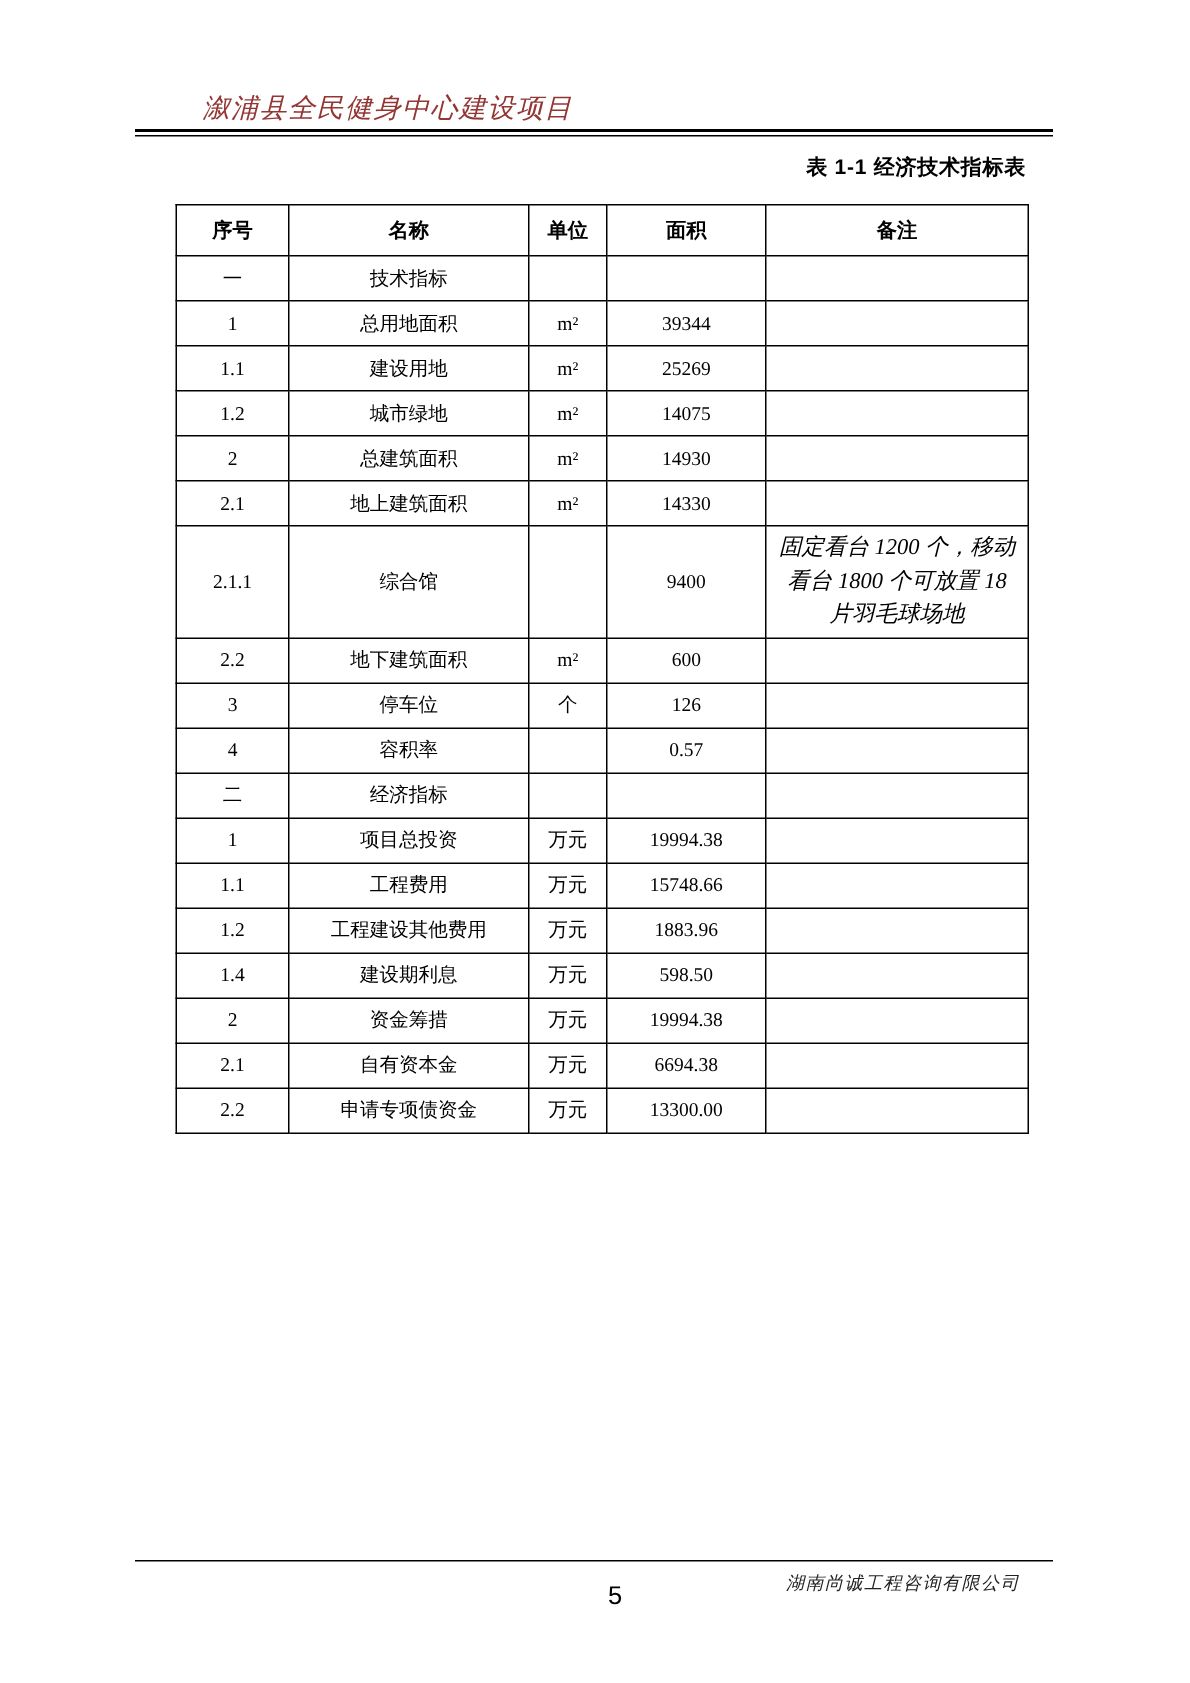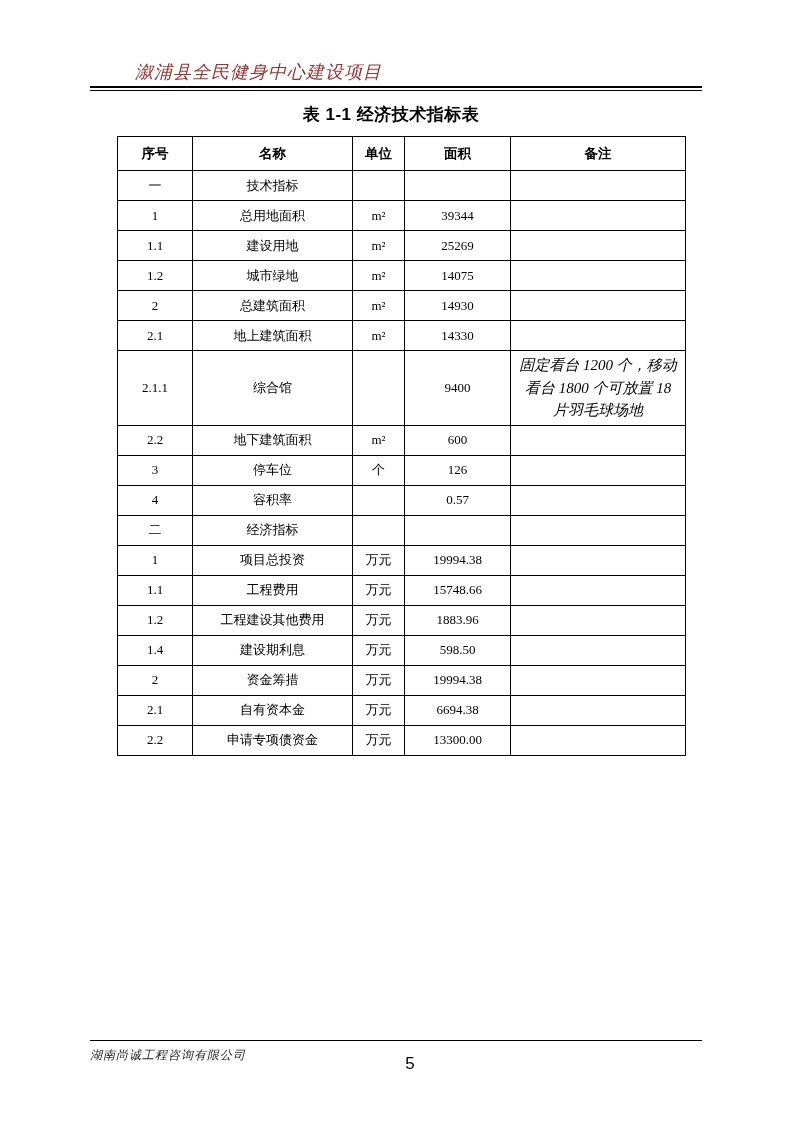--- a/index.html
+++ b/index.html
@@ -19,24 +19,24 @@
     color: var(--accent); padding-left: 45px;
     font-family: "Liberation Serif", "DejaVu Serif", serif;
     letter-spacing: 1px;
   }
   .header-rule {
     margin-top: 6px; height: 5px;
     border-top: 2.5px solid #000;
     border-bottom: 1px solid #000;
   }
   .doc-title {
-    position: absolute; top: 103px; left: 85px; width: 612px;
-    text-align: center;
+    position: absolute; top: 103px; left: 72px; width: 612px;
+    text-align: right;
     font-family: "Liberation Sans", "DejaVu Sans", sans-serif;
-    font-weight: bold; font-size: 17px; letter-spacing: 0.5px;
+    font-weight: bold; font-size: 14px; letter-spacing: 0.5px;
   }
   table.main-table {
     position: absolute; top: 136px; left: 117px; width: 568px;
     border-collapse: collapse; table-layout: fixed; padding-left: 36px;
   }
   .main-table th, .main-table td {
     border: 1px solid #000;
     text-align: center; vertical-align: middle;
     font-size: 13px; padding: 2px 3px;
     font-family: "Liberation Serif", "DejaVu Serif", serif;
@@ -48,21 +48,21 @@
   .main-table tbody tr { height: 30px; }
   .main-table td.c-remark {
     font-size: 15px; line-height: 1.5; padding: 3px 6px; font-style: italic;
   }
   .footer-rule {
     position: absolute; top: 1040px; left: 90px; width: 612px;
     border-top: 1.5px solid #000;
   }
   .footer-company {
     position: absolute; top: 1047px; left: 90px; width: 590px;
-    font-size: 12px; font-style: italic;
+    text-align: right; font-size: 12px; font-style: italic;
     color: #222; letter-spacing: 1px;
   }
   .page-number {
     position: absolute; top: 1054px; left: 90px; width: 640px;
     text-align: center; font-size: 17px;
     font-family: "Liberation Sans", "DejaVu Sans", sans-serif;
   }
 </style>
 </head>
 <body>

